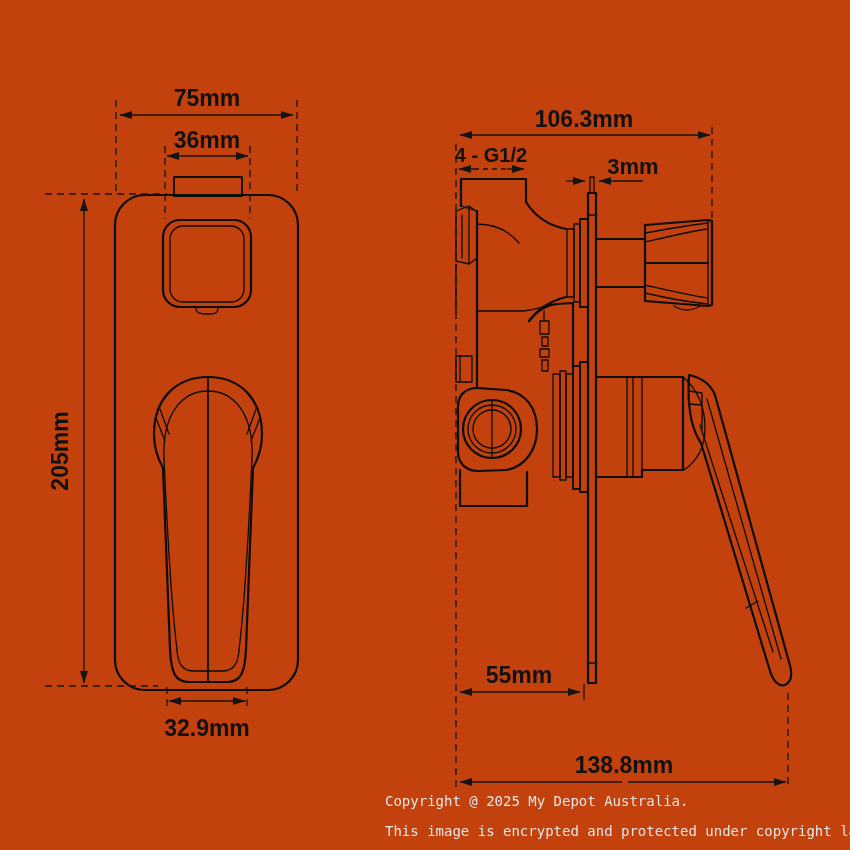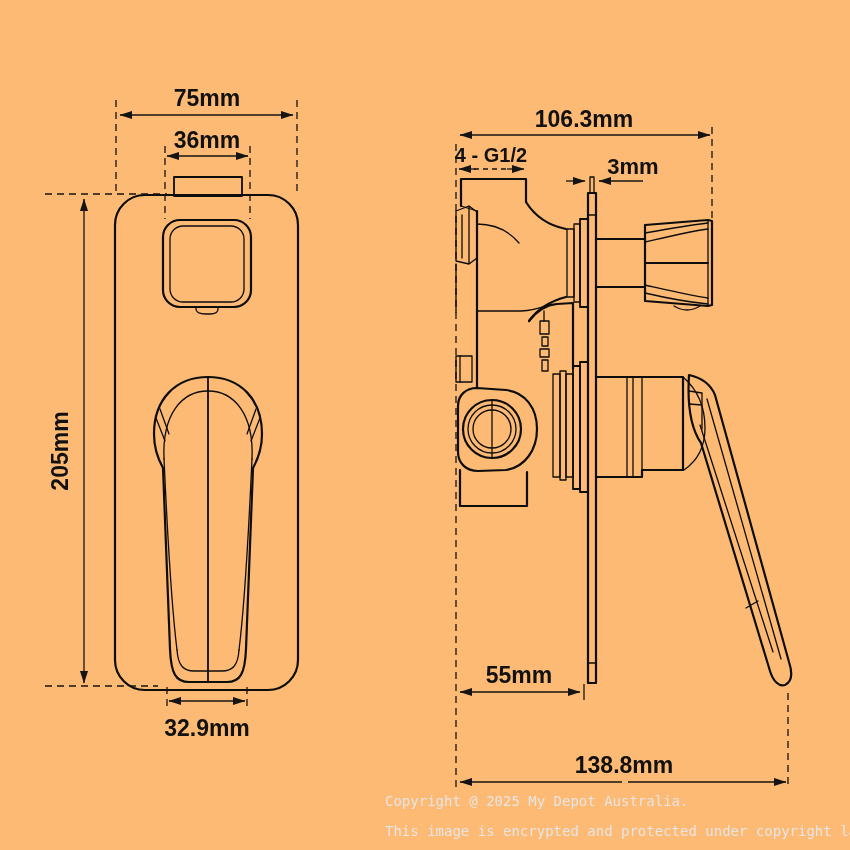--- a/index.html
+++ b/index.html
@@ -1,16 +1,16 @@
 <!DOCTYPE html>
 <html><head>
 <meta charset="utf-8">
 <style>
   html,body{margin:0;padding:0;background:#ffffff;}
-  .canvas{position:relative;width:850px;height:850px;background:#fdba74;overflow:hidden;}
+  .canvas{position:relative;width:850px;height:850px;background:#c2410c;overflow:hidden;}
   svg{display:block;}
   .ln{fill:none;stroke:#0d0d0d;stroke-width:2.2;stroke-linejoin:round;stroke-linecap:round;}
   .ln-mid{fill:none;stroke:#0d0d0d;stroke-width:1.8;stroke-linejoin:round;stroke-linecap:round;}
   .ln-thin{fill:none;stroke:#0d0d0d;stroke-width:1.3;stroke-linejoin:round;stroke-linecap:round;}
   .dim{fill:none;stroke:#141414;stroke-width:1.3;}
   .dash{fill:none;stroke:#141414;stroke-width:1.3;stroke-dasharray:7 5;}
   .dash-sm{fill:none;stroke:#141414;stroke-width:1.3;stroke-dasharray:5 4;}
   text.dimtext{font-family:"Liberation Sans",sans-serif;font-weight:600;font-size:23px;fill:#111111;text-anchor:middle;}
   text.fs20{font-size:20px;}
   text.fs22{font-size:22px;}

